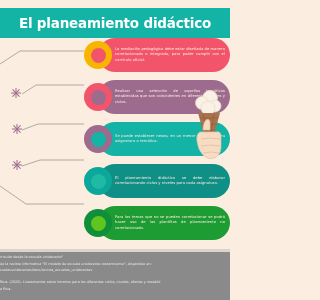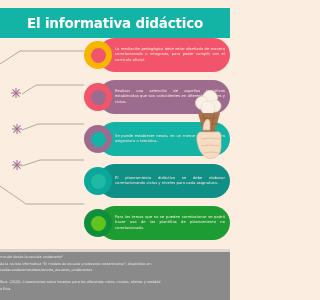--- a/index.html
+++ b/index.html
@@ -59,21 +59,21 @@
   .footer .blk1{position:absolute;left:0;top:2px;}
   .footer .blk2{position:absolute;left:0;top:27px;}
   .strip{position:absolute;left:0;bottom:48px;width:230px;height:3px;background:#d9d5cc;}
 </style>
 </head>
 <body style="background: rgb(251, 238, 224);">
 
 <div id="slide" style="background: rgb(251, 238, 224);">
 
   <div class="titlebar" style="background: rgb(19, 179, 166);">
-    <div class="ttl" style="color: rgb(255, 255, 255);">El informativa didáctico</div>
+    <div class="ttl" style="color: rgb(255, 255, 255);">El planeamiento didáctico</div>
   </div>
 
   <svg class="deco" viewBox="0 0 230 216" preserveAspectRatio="none">
     <g stroke="#8d8d8d" stroke-width="0.7" fill="none">
       <path d="M0 26 L20 13 L84 13"></path>
       <path d="M22 56 L36 47 L84 47"></path>
       <path d="M22 92 L38 86 L84 86"></path>
       <path d="M22 128 L40 122 L84 122"></path>
       <path d="M0 148 L26 166 L84 166"></path>
     </g>

